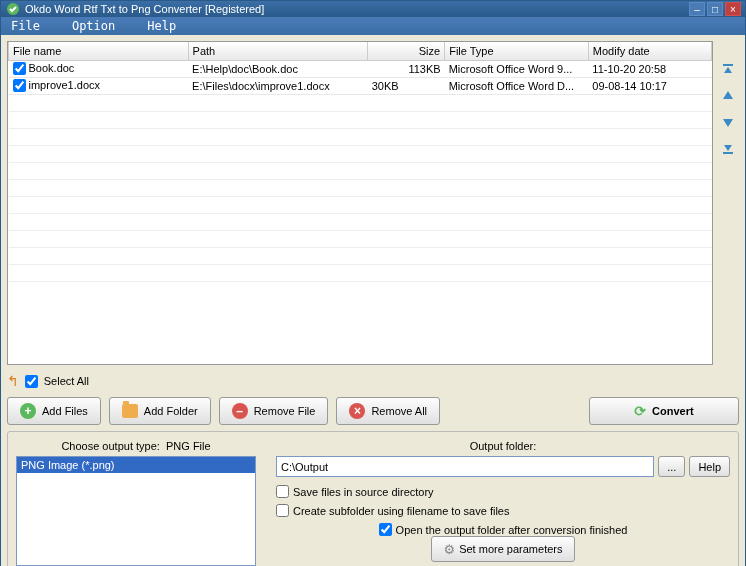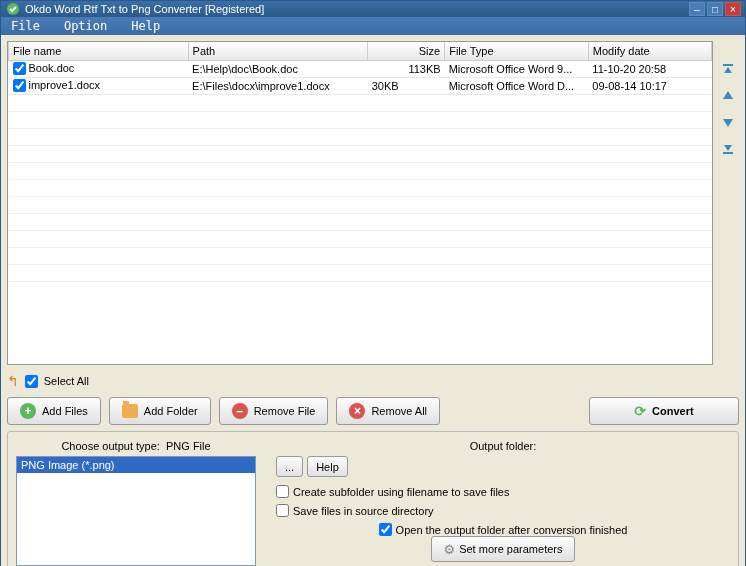--- a/index.html
+++ b/index.html
@@ -4,21 +4,21 @@
 <style>
 * { box-sizing: border-box; margin: 0; padding: 0; font-family: Tahoma, Arial, sans-serif; font-size: 11px; }
 body { background: #ece9d8; width: 746px; height: 566px; overflow: hidden; }
 .window { border: 1px solid #2a5a8a; height: 566px; display: flex; flex-direction: column; }
 .titlebar { background: linear-gradient(to bottom, #3a6ea5, #2a5a8a); color: #fff; height: 22px; display: flex; align-items: center; padding: 0 4px; font-family: monospace; font-size: 12px; }
 .titlebar-icon { width: 16px; height: 16px; margin-right: 4px; display: inline-flex; align-items: center; justify-content: center; }
 .titlebar-text { flex: 1; }
 .win-controls { display: flex; gap: 2px; }
 .win-btn { width: 16px; height: 14px; background: #4a7bb5; border: 1px solid #5a8bc5; color: #fff; display: flex; align-items: center; justify-content: center; cursor: pointer; font-size: 10px; }
 .win-btn.close { background: #c04040; border-color: #d05050; }
-.menubar { background: linear-gradient(to bottom, #4a7bb8, #3a6ea5); height: 22px; display: flex; align-items: center; padding: 0 6px; gap: 16px; }
+.menubar { background: linear-gradient(to bottom, #4a7bb8, #3a6ea5); height: 22px; display: flex; align-items: center; padding: 0 6px; gap: 24px; }
 .menu-item { color: #fff; font-family: monospace; font-size: 12px; cursor: pointer; padding: 2px 4px; }
 .content { flex: 1; padding: 6px; display: flex; flex-direction: column; gap: 6px; background: #ece9d8; }
 .file-area { display: flex; gap: 4px; }
 .file-table-wrap { flex: 1; border: 1px solid #999; background: #fff; height: 324px; }
 .file-table { width: 100%; border-collapse: collapse; }
 .file-table th { background: linear-gradient(to bottom, #fff, #e8e8e8); border: 1px solid #ccc; border-top: none; height: 18px; text-align: left; padding: 0 4px; font-weight: normal; font-size: 11px; }
 .file-table td { border-bottom: 1px solid #e8e8e8; height: 17px; padding: 0 4px; font-size: 11px; }
 .file-table input[type=checkbox] { margin-right: 3px; vertical-align: middle; }
 .move-buttons { width: 22px; display: flex; flex-direction: column; gap: 8px; padding-top: 20px; align-items: center; }
 .move-btn { width: 18px; height: 18px; cursor: pointer; color: #3a8ac5; display: flex; align-items: center; justify-content: center; }
@@ -250,30 +250,31 @@
           <span>Choose output type:</span>&nbsp;
           <span>PNG File</span>
         </div>
         <div class="output-list">
           <div class="output-list-item">PNG Image (*.png)</div>
         </div>
       </div>
       <div class="right-panel">
         <div class="panel-label">Output folder:</div>
         <div class="folder-row">
+          <input class="folder-input" value="C:\Output" style="">
           <button class="small-btn">...</button>
           <button class="small-btn">Help</button>
+        </div>
+        <div class="check-row">
+          <input type="checkbox" style="">
+          <span>Save files in source directory</span>
         </div>
         <div class="check-row">
           <input type="checkbox" style="">
           <span>Create subfolder using filename to save files</span>
-        </div>
-        <div class="check-row">
-          <input type="checkbox" style="">
-          <span>Save files in source directory</span>
         </div>
         <div class="bottom-right-row">
           <div class="check-row" style="margin-bottom:0">
             <input type="checkbox" checked="" style="">
             <span>Open the output folder after conversion finished</span>
           </div>
           <div class="spacer"></div>
           <button class="params-btn">
             <span class="gear-icon">⚙</span>
             <span>Set more parameters</span>

